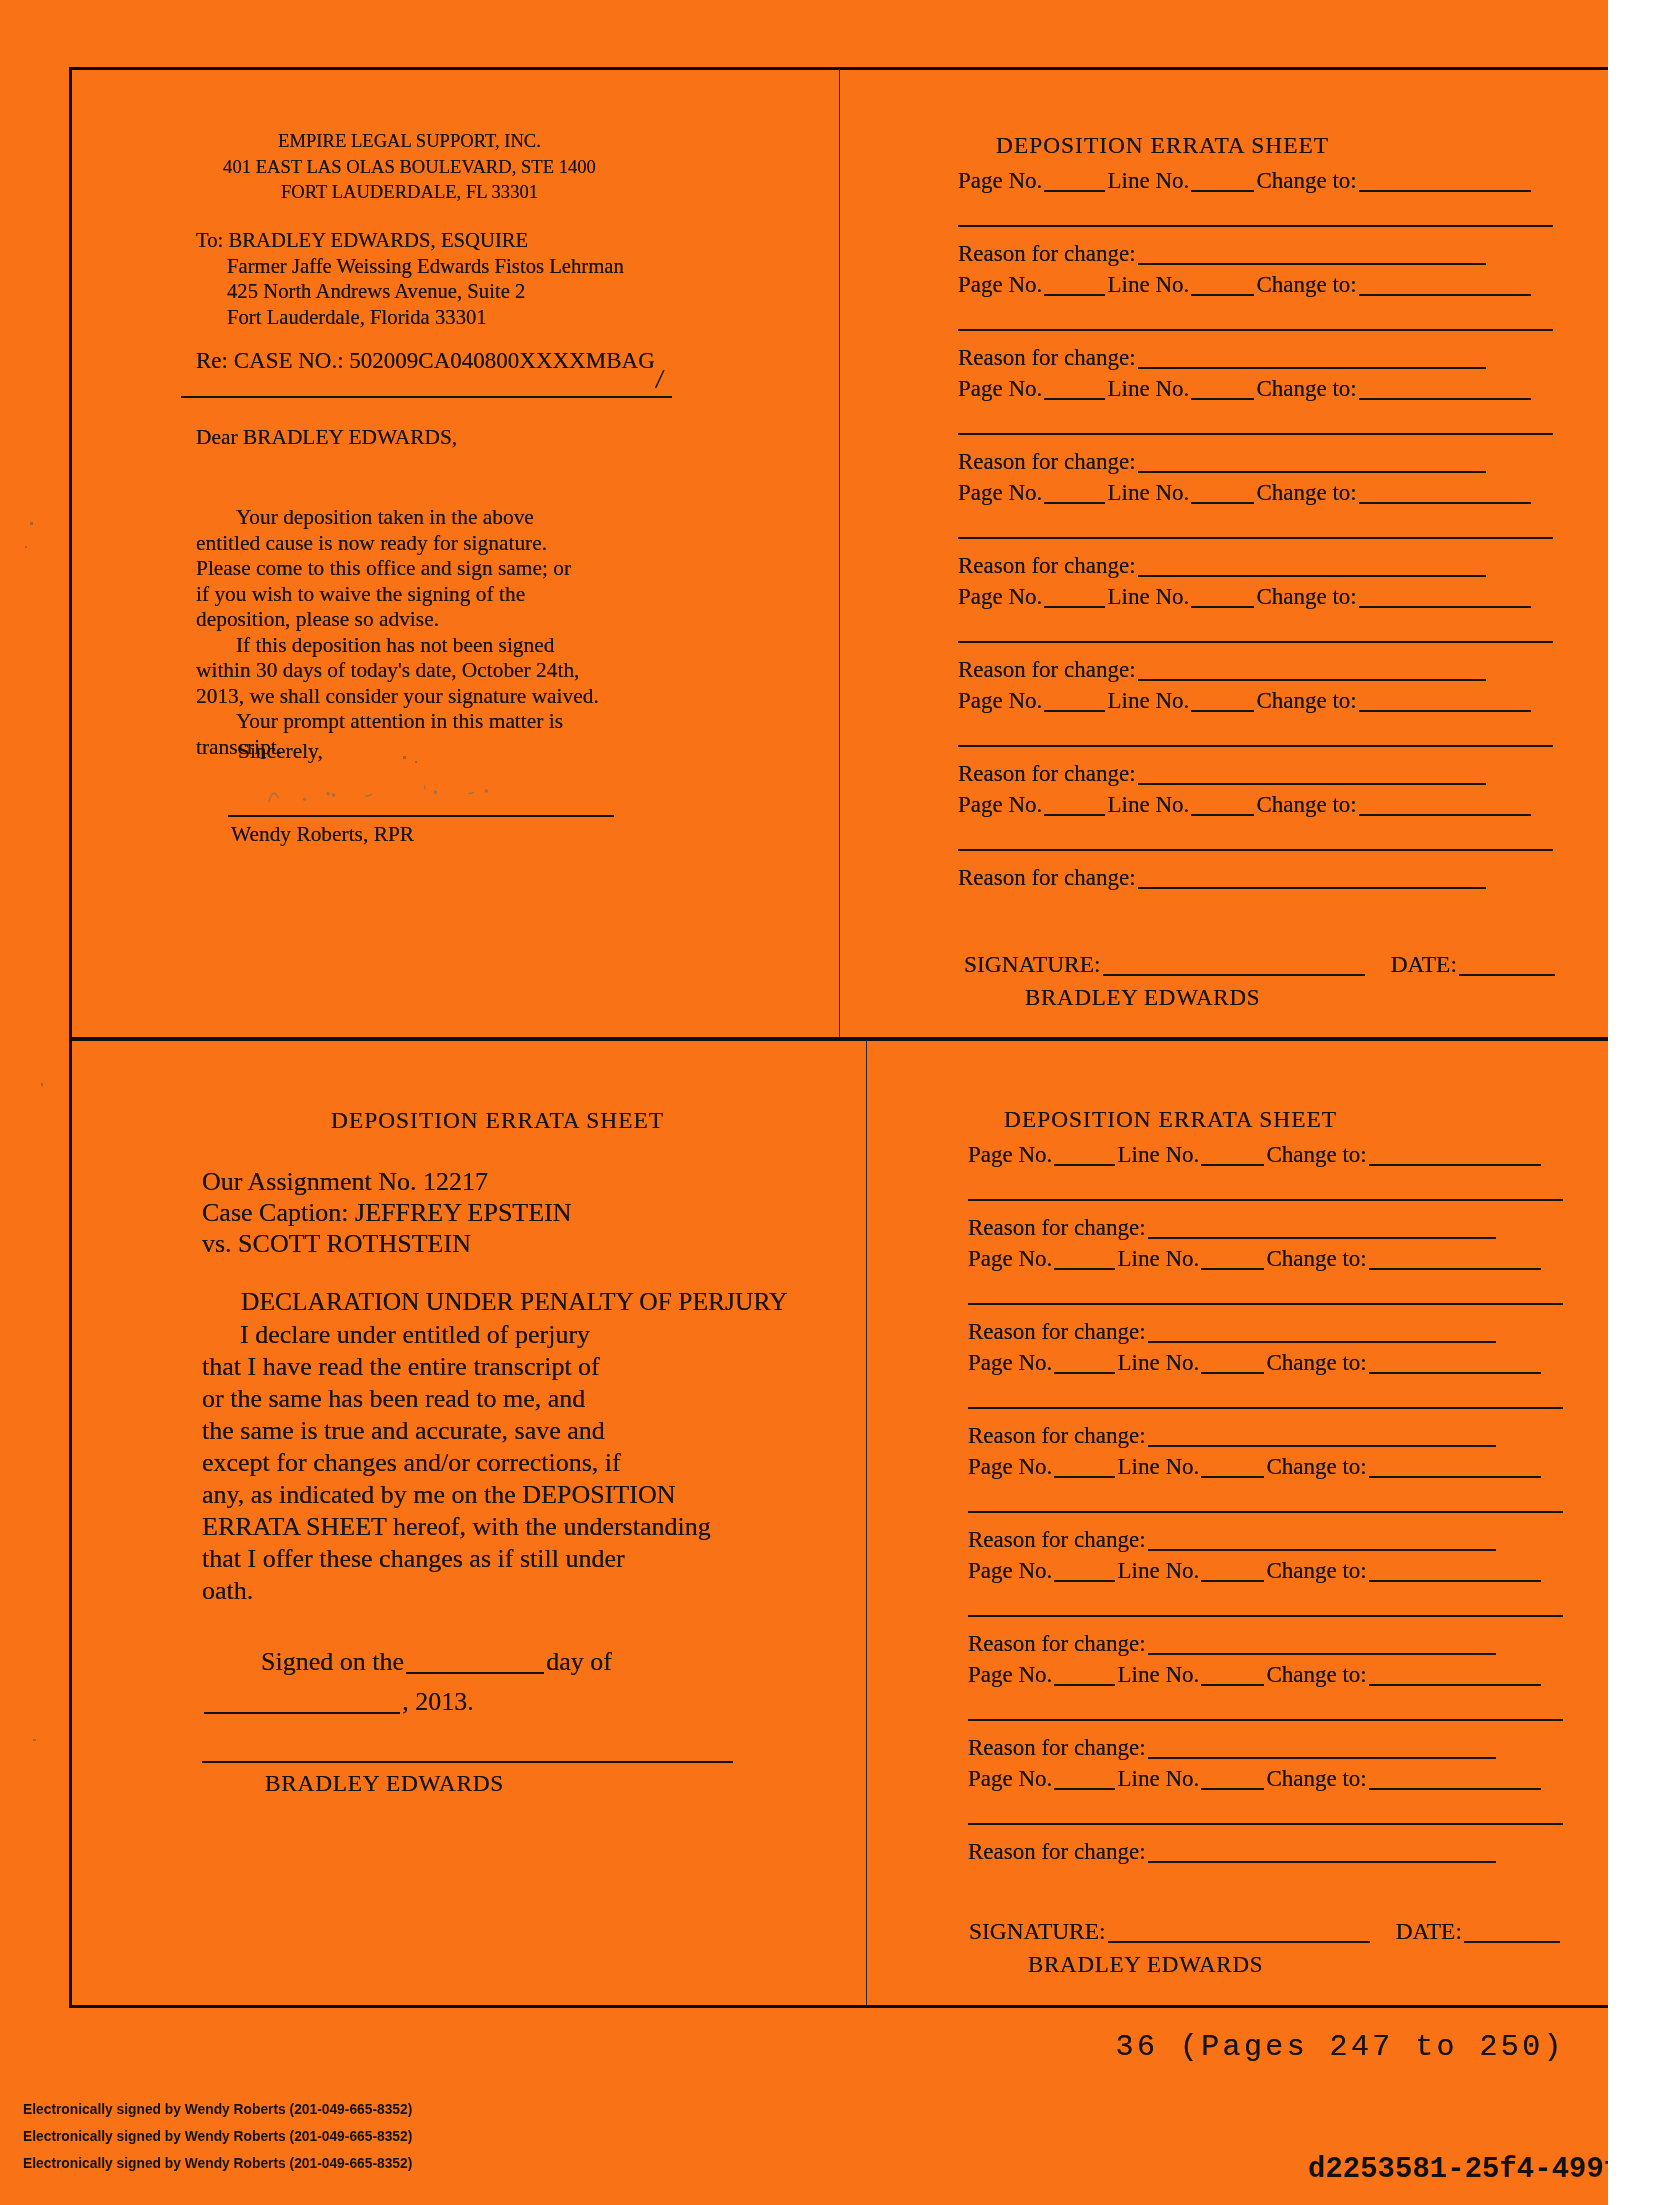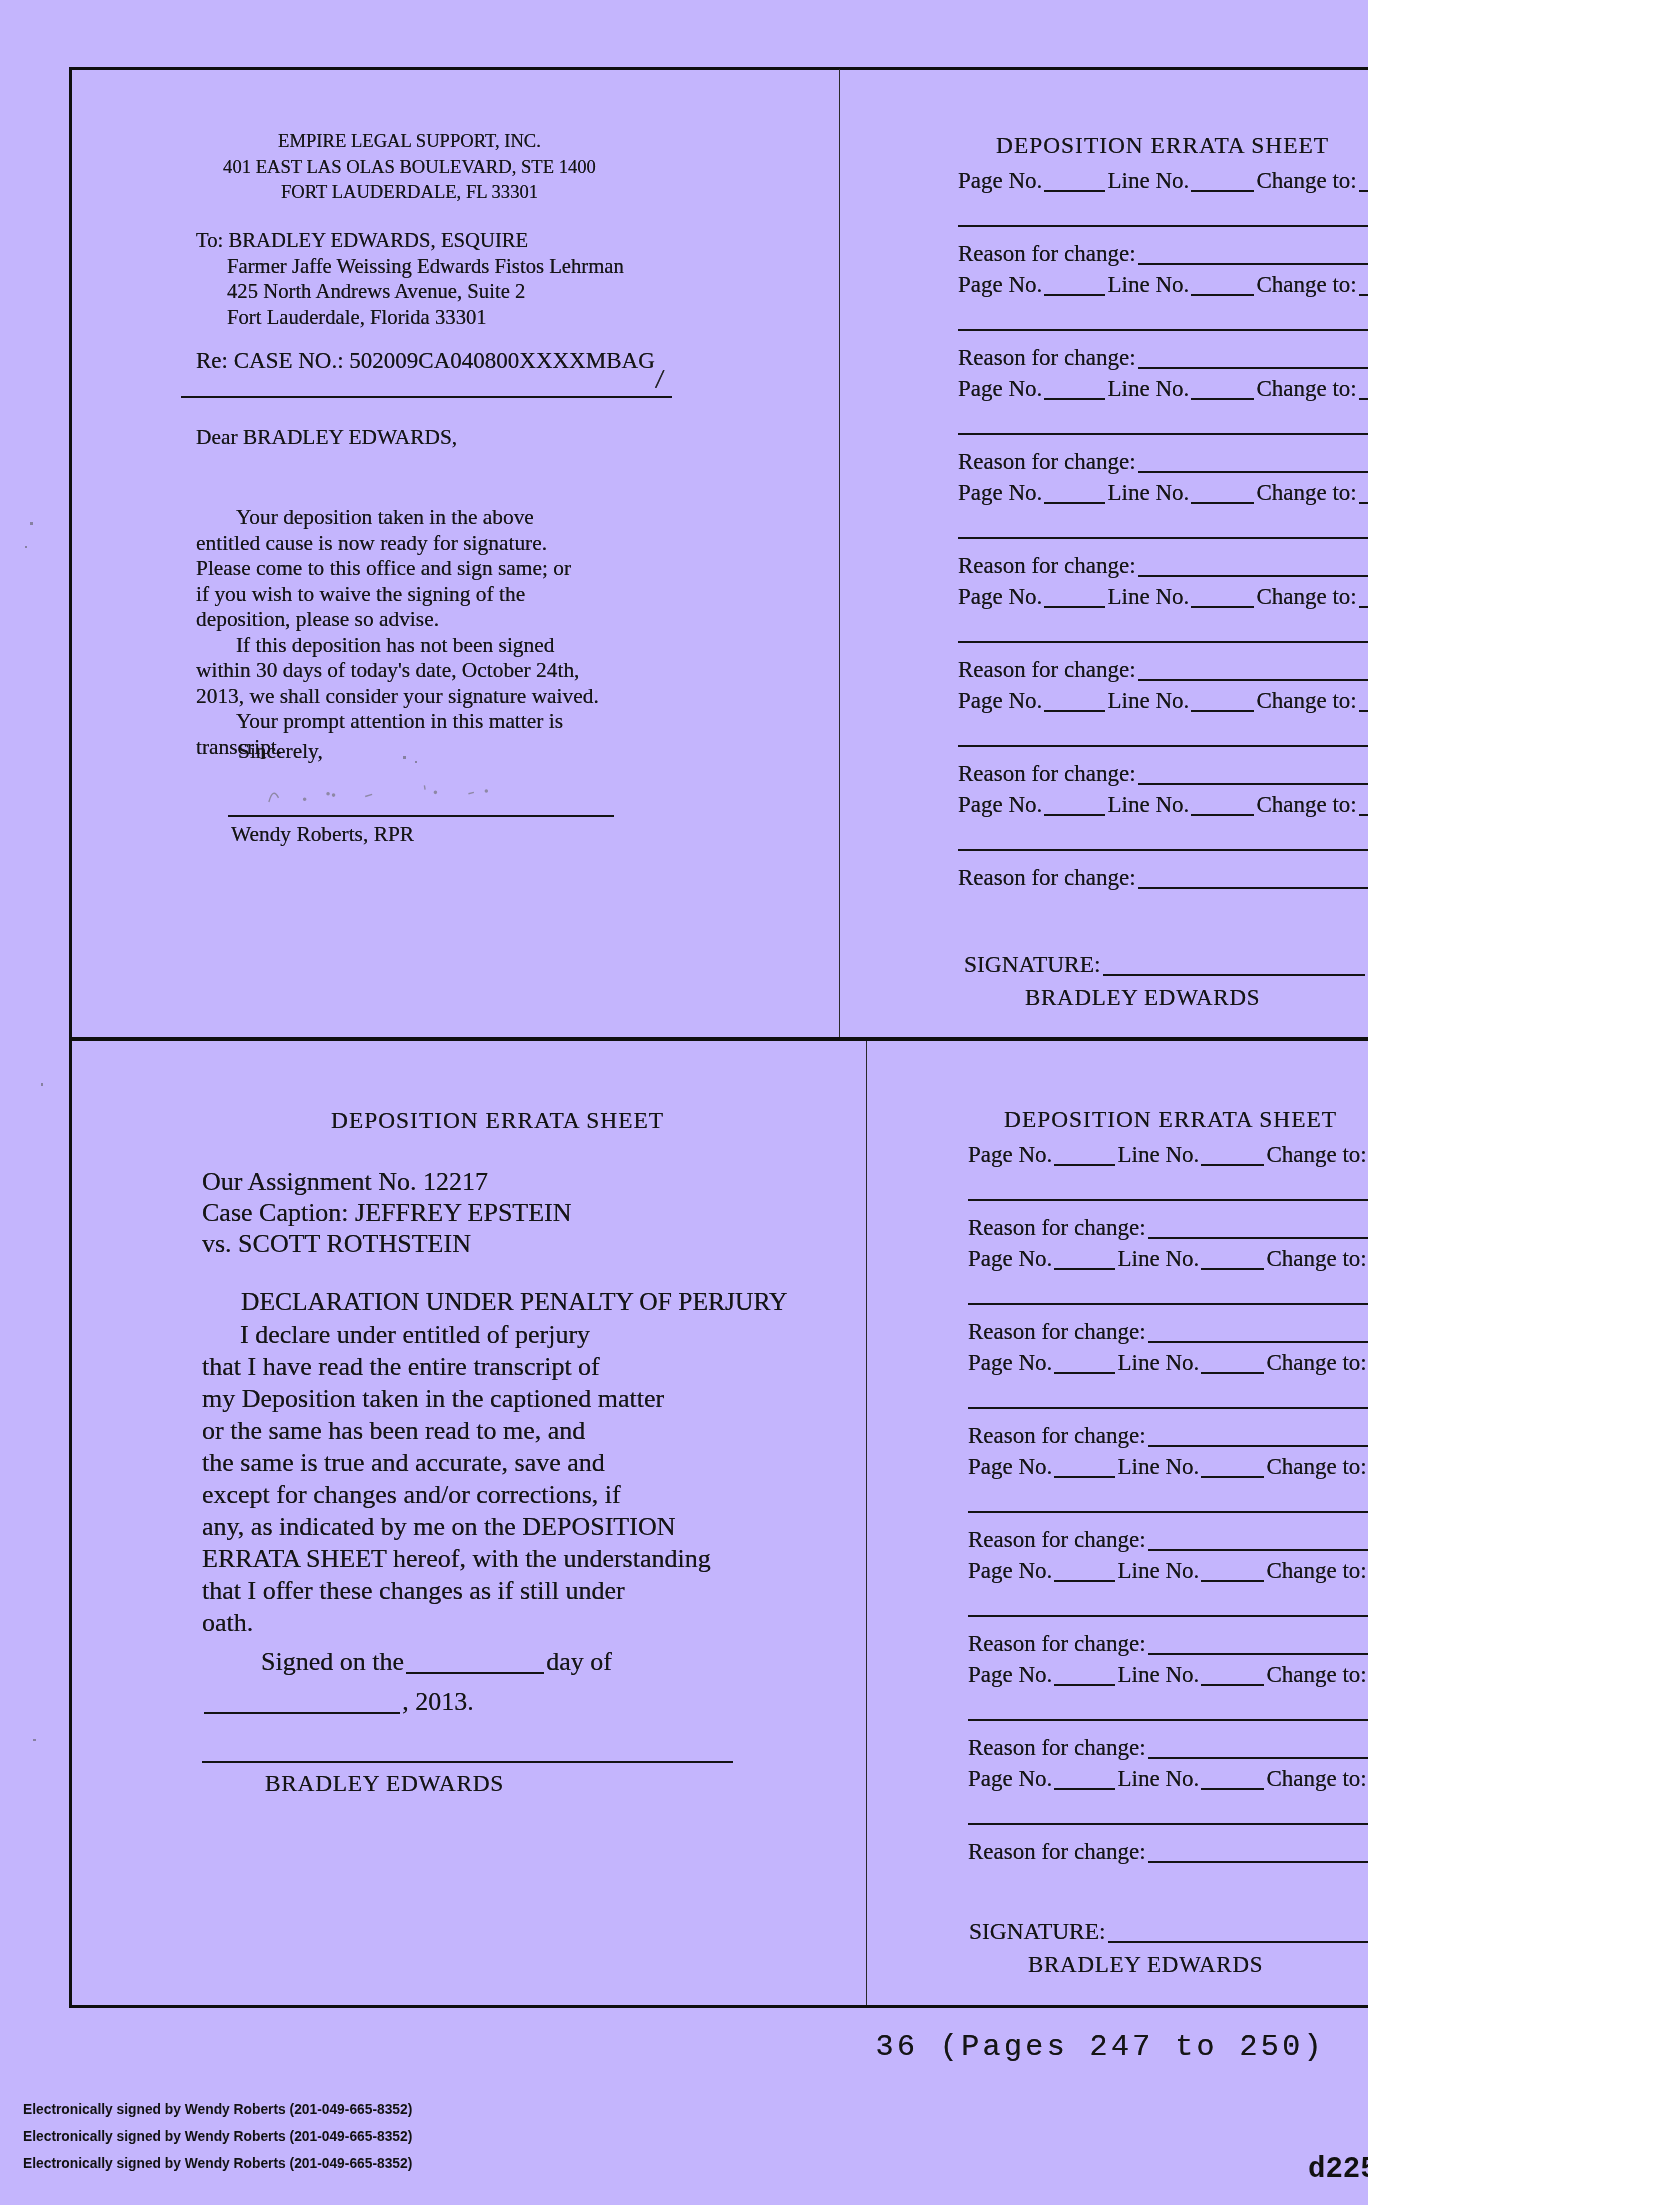--- a/index.html
+++ b/index.html
@@ -1,17 +1,17 @@
 <!DOCTYPE html>
 <html style="font-size:11px"><head>
 <meta charset="utf-8">
 <style>
   html,body { margin:0; padding:0; background:#ffffff; }
   .page {
-    position:relative; width:1368px; height:2205px; background:#c4b5fd;
+    position:relative; width:1608px; height:2205px; background:#f97316;
     overflow:hidden; font-family:"Liberation Serif","DejaVu Serif",serif;
     color:#151515; text-shadow:0 0 0.4px rgba(0,0,0,.65);
   }
   
   .outer-border { position:absolute; left:69px; top:67px; width:1549px; height:1941px;
     border:3.4px solid #0f0f0f; box-sizing:border-box; }
   .h-divider { position:absolute; left:69px; top:1037px; width:1549px; height:4.1px; background:#0f0f0f; }
   .v-divider-top { position:absolute; left:839px; top:69px; width:1.4px; height:968px; background:#2a2a2a; }
   .v-divider-bottom { position:absolute; left:866px; top:1041px; width:1.4px; height:964px; background:#2a2a2a; }
   .scan-edge-line { position:absolute; left:1646px; top:76px; width:1.4px; height:1923px; background:#3a3a3a; opacity:.65; }
@@ -194,21 +194,20 @@
     <div class="form-title">DEPOSITION ERRATA SHEET</div>
     <div class="abs case-block">
       <div>Our Assignment No.  12217</div>
       <div>Case Caption:  JEFFREY EPSTEIN</div>
       <div>vs.  SCOTT ROTHSTEIN</div>
     </div>
     <div class="abs decl-heading">DECLARATION UNDER PENALTY OF PERJURY</div>
     <div class="abs decl-body">
       <div class="ind">I declare under entitled of perjury</div>
       <div>that I have read the entire transcript of</div>
-      <div>my Deposition taken in the captioned matter</div>
       <div>or the same has been read to me, and</div>
       <div>the same is true and accurate, save and</div>
       <div>except for changes and/or corrections, if</div>
       <div>any, as indicated by me on the DEPOSITION</div>
       <div>ERRATA SHEET hereof, with the understanding</div>
       <div>that I offer these changes as if still under</div>
       <div>oath.</div>
     </div>
     <div class="signed-row signed-row1"><span>Signed on the</span><span class="bl bl-day"></span><span>day of</span></div>
     <div class="signed-row signed-row2"><span class="bl bl-month"></span><span>, 2013.</span></div>

